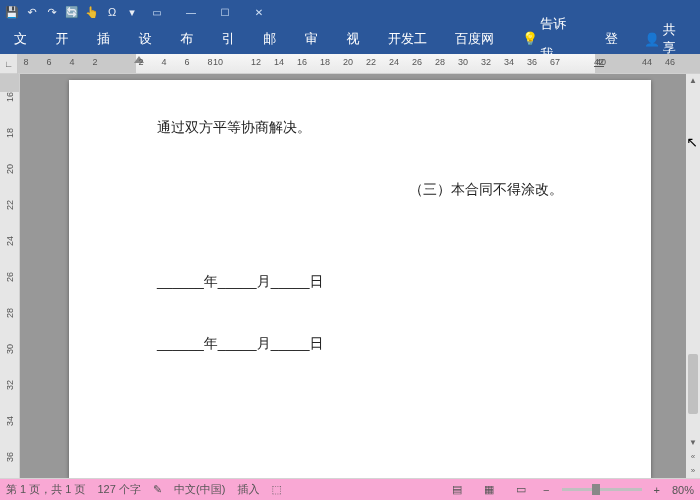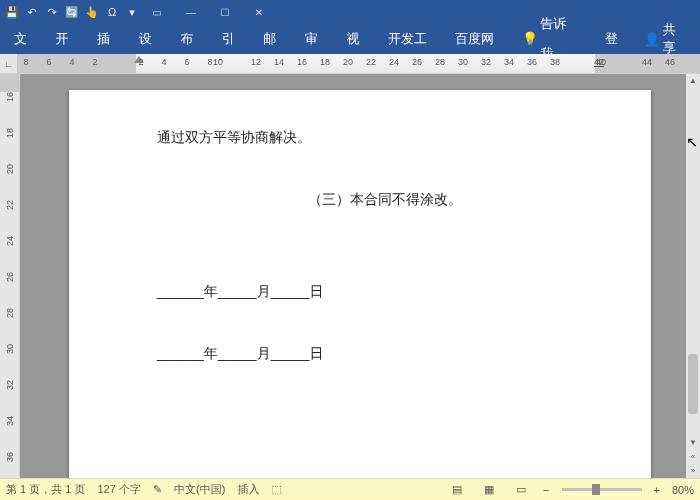--- a/index.html
+++ b/index.html
@@ -19,28 +19,28 @@
 .rulerbar .tabstop { width: 18px; height: 20px; border-right: 1px solid #c8c8c8; display: flex; align-items: center; justify-content: center; font-size: 9px; color: #666; }
 .rulerbar .ruler { flex: 1; position: relative; background: linear-gradient(#f7f7f7,#e9e9e9); overflow: hidden; }
 .rulerbar .ruler .shade-left { position: absolute; left: 0; top: 0; bottom: 0; width: 118px; background: #c9c9c9; }
 .rulerbar .ruler .shade-right { position: absolute; right: 0; top: 0; bottom: 0; width: 105px; background: #c9c9c9; }
 .rulerbar .tick { position: absolute; top: 3px; font-size: 9px; color: #555; transform: translateX(-50%); }
 .rulerbar .indent { position: absolute; top: 2px; width: 0; height: 0; border-left: 5px solid transparent; border-right: 5px solid transparent; border-bottom: 7px solid #888; }
 .workspace { flex: 1; display: flex; background: #989898; overflow: hidden; position: relative; }
 .vruler { width: 20px; background: #e6e6e6; border-right: 1px solid #d0d0d0; position: relative; }
 .vruler .shade-top { position: absolute; left:0; right:0; top:0; height: 18px; background: #c9c9c9; }
 .vruler .vtick { position: absolute; left: 5px; font-size: 9px; color: #555; transform: rotate(-90deg); transform-origin: left top; }
-.pagewrap { flex: 1; overflow: hidden; display: flex; justify-content: center; padding-top: 16px; position: relative; }
+.pagewrap { flex: 1; overflow: hidden; display: flex; justify-content: center; padding-top: 6px; position: relative; }
 .page { width: 582px; background: #fff; box-shadow: 0 1px 4px rgba(0,0,0,0.4); padding: 32px 88px 40px 88px; font-size: 14px; color: #222; line-height: 2.2; }
-.page p.center { text-align: center; padding-left: 50px; }
+.page p.center { text-align: right; padding-left: 50px; }
 .page p.normal { text-align: left; }
 .scrollbar-v { position: absolute; right: 0; top: 0; bottom: 0; width: 14px; background: #e6e6e6; }
 .scrollbar-v .thumb { position: absolute; left: 2px; right: 2px; top: 280px; height: 60px; background: #c0c0c0; border-radius: 2px; }
 .scrollbar-v .arrow { position: absolute; left: 0; right: 0; height: 14px; text-align: center; font-size: 8px; color: #666; line-height: 14px; }
-.statusbar { height: 22px; background: #fef9c3; border-top: 1px solid #d4d4d4; display: flex; align-items: center; font-size: 11px; color: #555; padding: 0 6px; gap: 12px; }
+.statusbar { height: 22px; background: #f9a8d4; border-top: 1px solid #d4d4d4; display: flex; align-items: center; font-size: 11px; color: #555; padding: 0 6px; gap: 12px; }
 .statusbar .spacer { flex: 1; }
 .statusbar .viewbtn { width: 20px; height: 16px; display: flex; align-items: center; justify-content: center; border: 1px solid transparent; }
 .statusbar .slider { width: 80px; height: 3px; background: #c0c0c0; position: relative; }
 .statusbar .slider .knob { position: absolute; top: -4px; left: 30px; width: 8px; height: 11px; background: #888; }
 .cursor { position: absolute; right: 2px; top: 60px; font-size: 14px; color: #000; pointer-events: none; }
 </style>
 </head>
 <body>
 
 <div class="titlebar">
@@ -107,21 +107,21 @@
       <div class="tick" style="left: 307px;">18</div>
       <div class="tick" style="left: 330px;">20</div>
       <div class="tick" style="left: 353px;">22</div>
       <div class="tick" style="left: 376px;">24</div>
       <div class="tick" style="left: 399px;">26</div>
       <div class="tick" style="left: 422px;">28</div>
       <div class="tick" style="left: 445px;">30</div>
       <div class="tick" style="left: 468px;">32</div>
       <div class="tick" style="left: 491px;">34</div>
       <div class="tick" style="left: 514px;">36</div>
-      <div class="tick" style="left: 537px;">38</div>
+      <div class="tick" style="left: 537px;">67</div>
       <div class="tick" style="left: 560px;"></div>
       <div class="tick" style="left: 583px;">40</div>
       <div class="tick" style="left: 581px; text-decoration: underline;">42</div>
       <div class="tick" style="left: 629px;">44</div>
       <div class="tick" style="left: 652px;">46</div>
       <div class="tick" style="left: 691px; font-family: Liberation Mono, monospace;">48</div>
     </div>
 </div>
 
 <div class="workspace">

